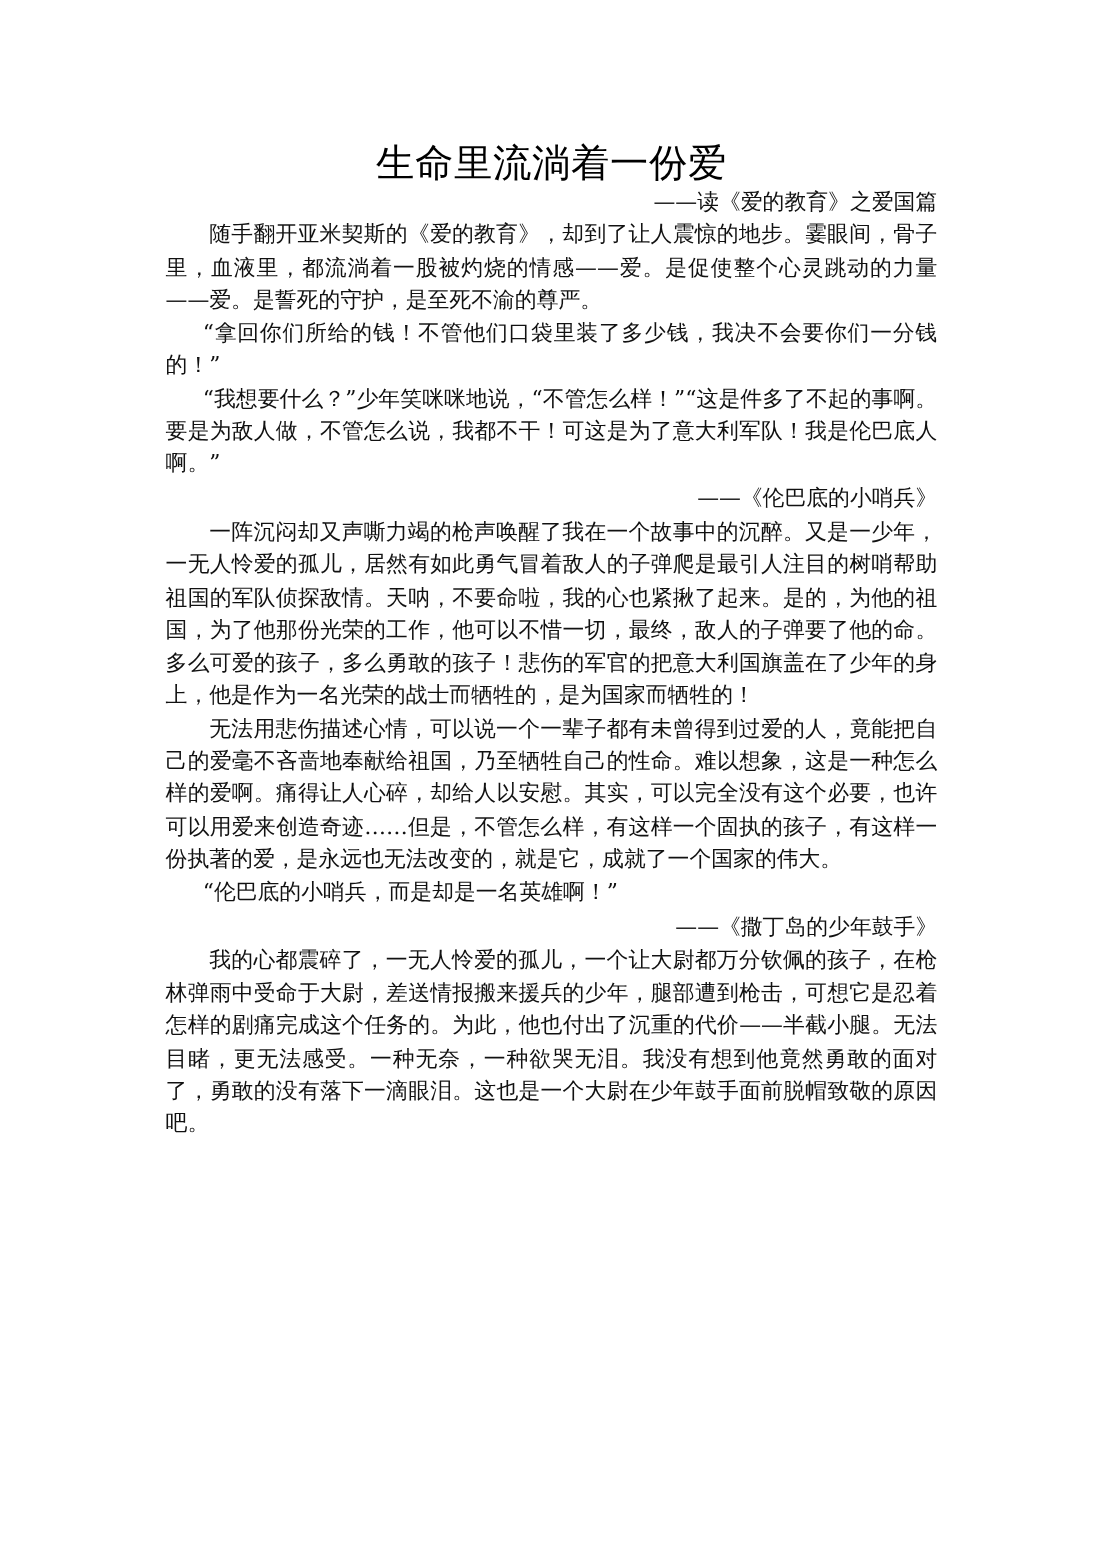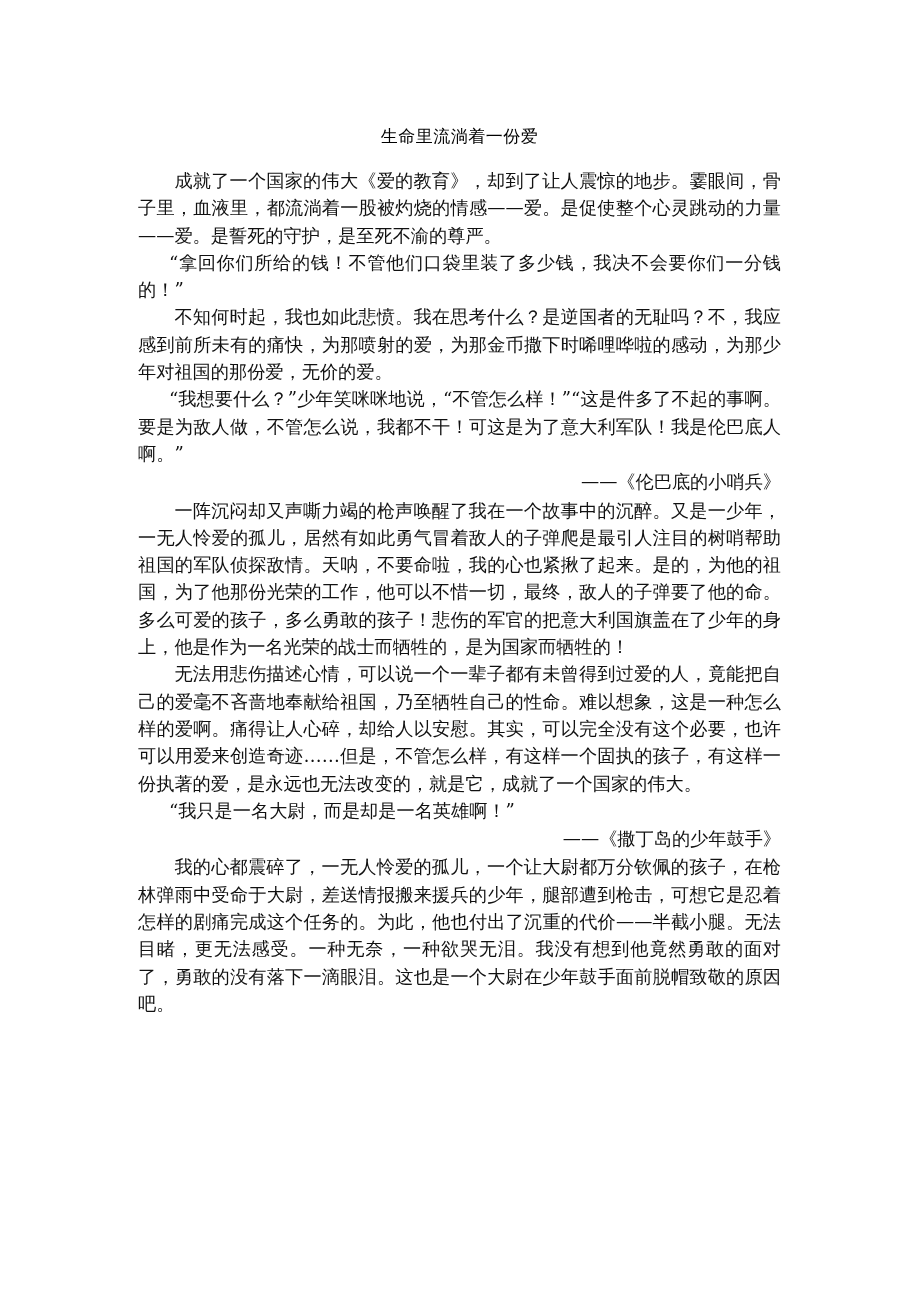--- a/index.html
+++ b/index.html
@@ -10,40 +10,40 @@
     top: 118px;
     width: 643px;
     color: #111;
     font-family: "DejaVu Serif", "Liberation Serif", serif;
     font-size: 18.2px;
     line-height: 27.3px;
   }
   .title {
     text-align: center;
     font-family: "DejaVu Sans", "Liberation Sans", sans-serif;
-    font-size: 17px;
+    font-size: 32px;
     line-height: 36px;
-    margin: 0 0 13px 0;
+    margin: 0 0 1px 0;
     letter-spacing: 0.5px;
     color: #000;
   }
   .subtitle { text-align: right; margin: 0; }
   .para { text-indent: 2em; margin: 0; text-align: justify; text-align-last: left; word-break: break-all; }
   .quote { text-indent: 1.7em; margin: 0; text-align: justify; text-align-last: left; word-break: break-all; }
   .source { text-align: right; margin: 1px 0; }
 </style>
 </head>
 <body>
 
 <div class="page">
   <div class="title">生命里流淌着一份爱</div>
+  <div class="subtitle">——读《爱的教育》之爱国篇</div>
 
-  <p class="para">成就了一个国家的伟大《爱的教育》，却到了让人震惊的地步。霎眼间，骨子里，血液里，都流淌着一股被灼烧的情感——爱。是促使整个心灵跳动的力量——爱。是誓死的守护，是至死不渝的尊严。</p>
+  <p class="para">随手翻开亚米契斯的《爱的教育》，却到了让人震惊的地步。霎眼间，骨子里，血液里，都流淌着一股被灼烧的情感——爱。是促使整个心灵跳动的力量——爱。是誓死的守护，是至死不渝的尊严。</p>
   <p class="quote">“拿回你们所给的钱！不管他们口袋里装了多少钱，我决不会要你们一分钱的！”</p>
-  <p class="para">不知何时起，我也如此悲愤。我在思考什么？是逆国者的无耻吗？不，我应感到前所未有的痛快，为那喷射的爱，为那金币撒下时唏哩哗啦的感动，为那少年对祖国的那份爱，无价的爱。</p>
   <p class="quote">“我想要什么？”少年笑咪咪地说，“不管怎么样！”“这是件多了不起的事啊。要是为敌人做，不管怎么说，我都不干！可这是为了意大利军队！我是伦巴底人啊。”</p>
   <p class="source">——《伦巴底的小哨兵》</p>
   <p class="para">一阵沉闷却又声嘶力竭的枪声唤醒了我在一个故事中的沉醉。又是一少年，一无人怜爱的孤儿，居然有如此勇气冒着敌人的子弹爬是最引人注目的树哨帮助祖国的军队侦探敌情。天呐，不要命啦，我的心也紧揪了起来。是的，为他的祖国，为了他那份光荣的工作，他可以不惜一切，最终，敌人的子弹要了他的命。多么可爱的孩子，多么勇敢的孩子！悲伤的军官的把意大利国旗盖在了少年的身上，他是作为一名光荣的战士而牺牲的，是为国家而牺牲的！</p>
   <p class="para">无法用悲伤描述心情，可以说一个一辈子都有未曾得到过爱的人，竟能把自己的爱毫不吝啬地奉献给祖国，乃至牺牲自己的性命。难以想象，这是一种怎么样的爱啊。痛得让人心碎，却给人以安慰。其实，可以完全没有这个必要，也许可以用爱来创造奇迹……但是，不管怎么样，有这样一个固执的孩子，有这样一份执著的爱，是永远也无法改变的，就是它，成就了一个国家的伟大。</p>
-  <p class="quote">“我只是一名大尉，而是却是一名英雄啊！”</p>
+  <p class="quote">“伦巴底的小哨兵，而是却是一名英雄啊！”</p>
   <p class="source">——《撒丁岛的少年鼓手》</p>
   <p class="para">我的心都震碎了，一无人怜爱的孤儿，一个让大尉都万分钦佩的孩子，在枪林弹雨中受命于大尉，差送情报搬来援兵的少年，腿部遭到枪击，可想它是忍着怎样的剧痛完成这个任务的。为此，他也付出了沉重的代价——半截小腿。无法目睹，更无法感受。一种无奈，一种欲哭无泪。我没有想到他竟然勇敢的面对了，勇敢的没有落下一滴眼泪。这也是一个大尉在少年鼓手面前脱帽致敬的原因吧。</p>
 </div>
 
 </body></html>

